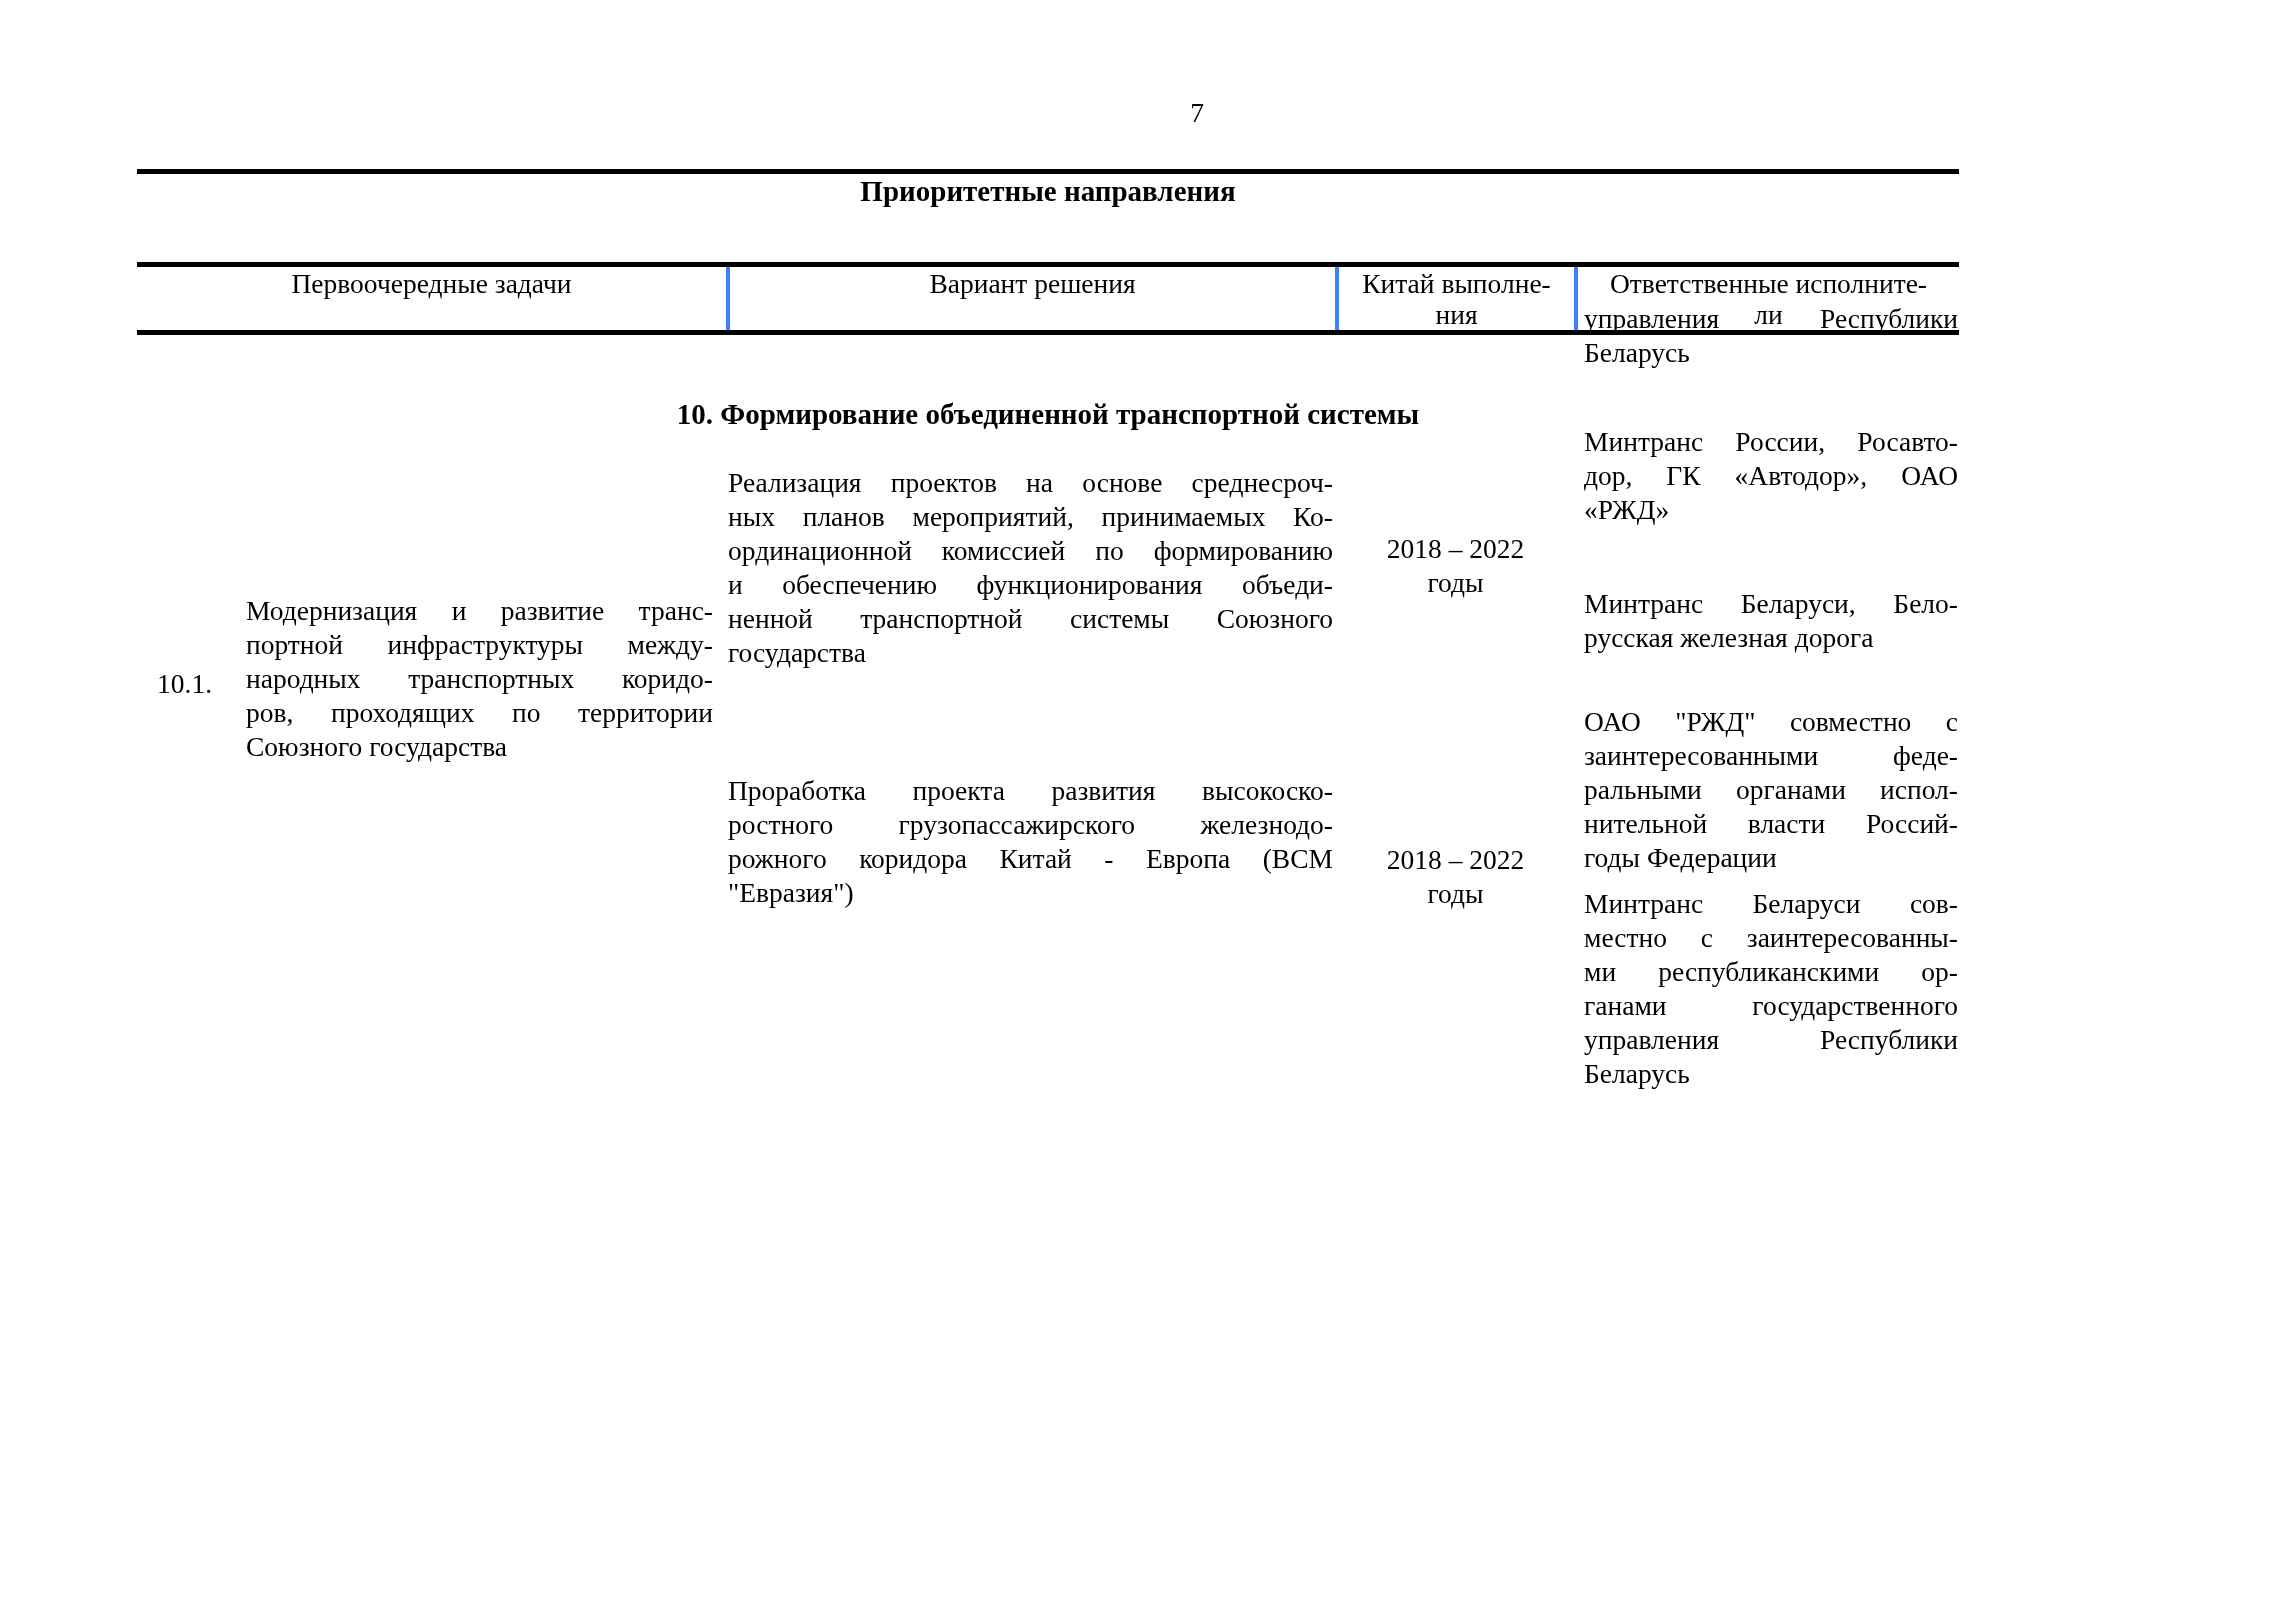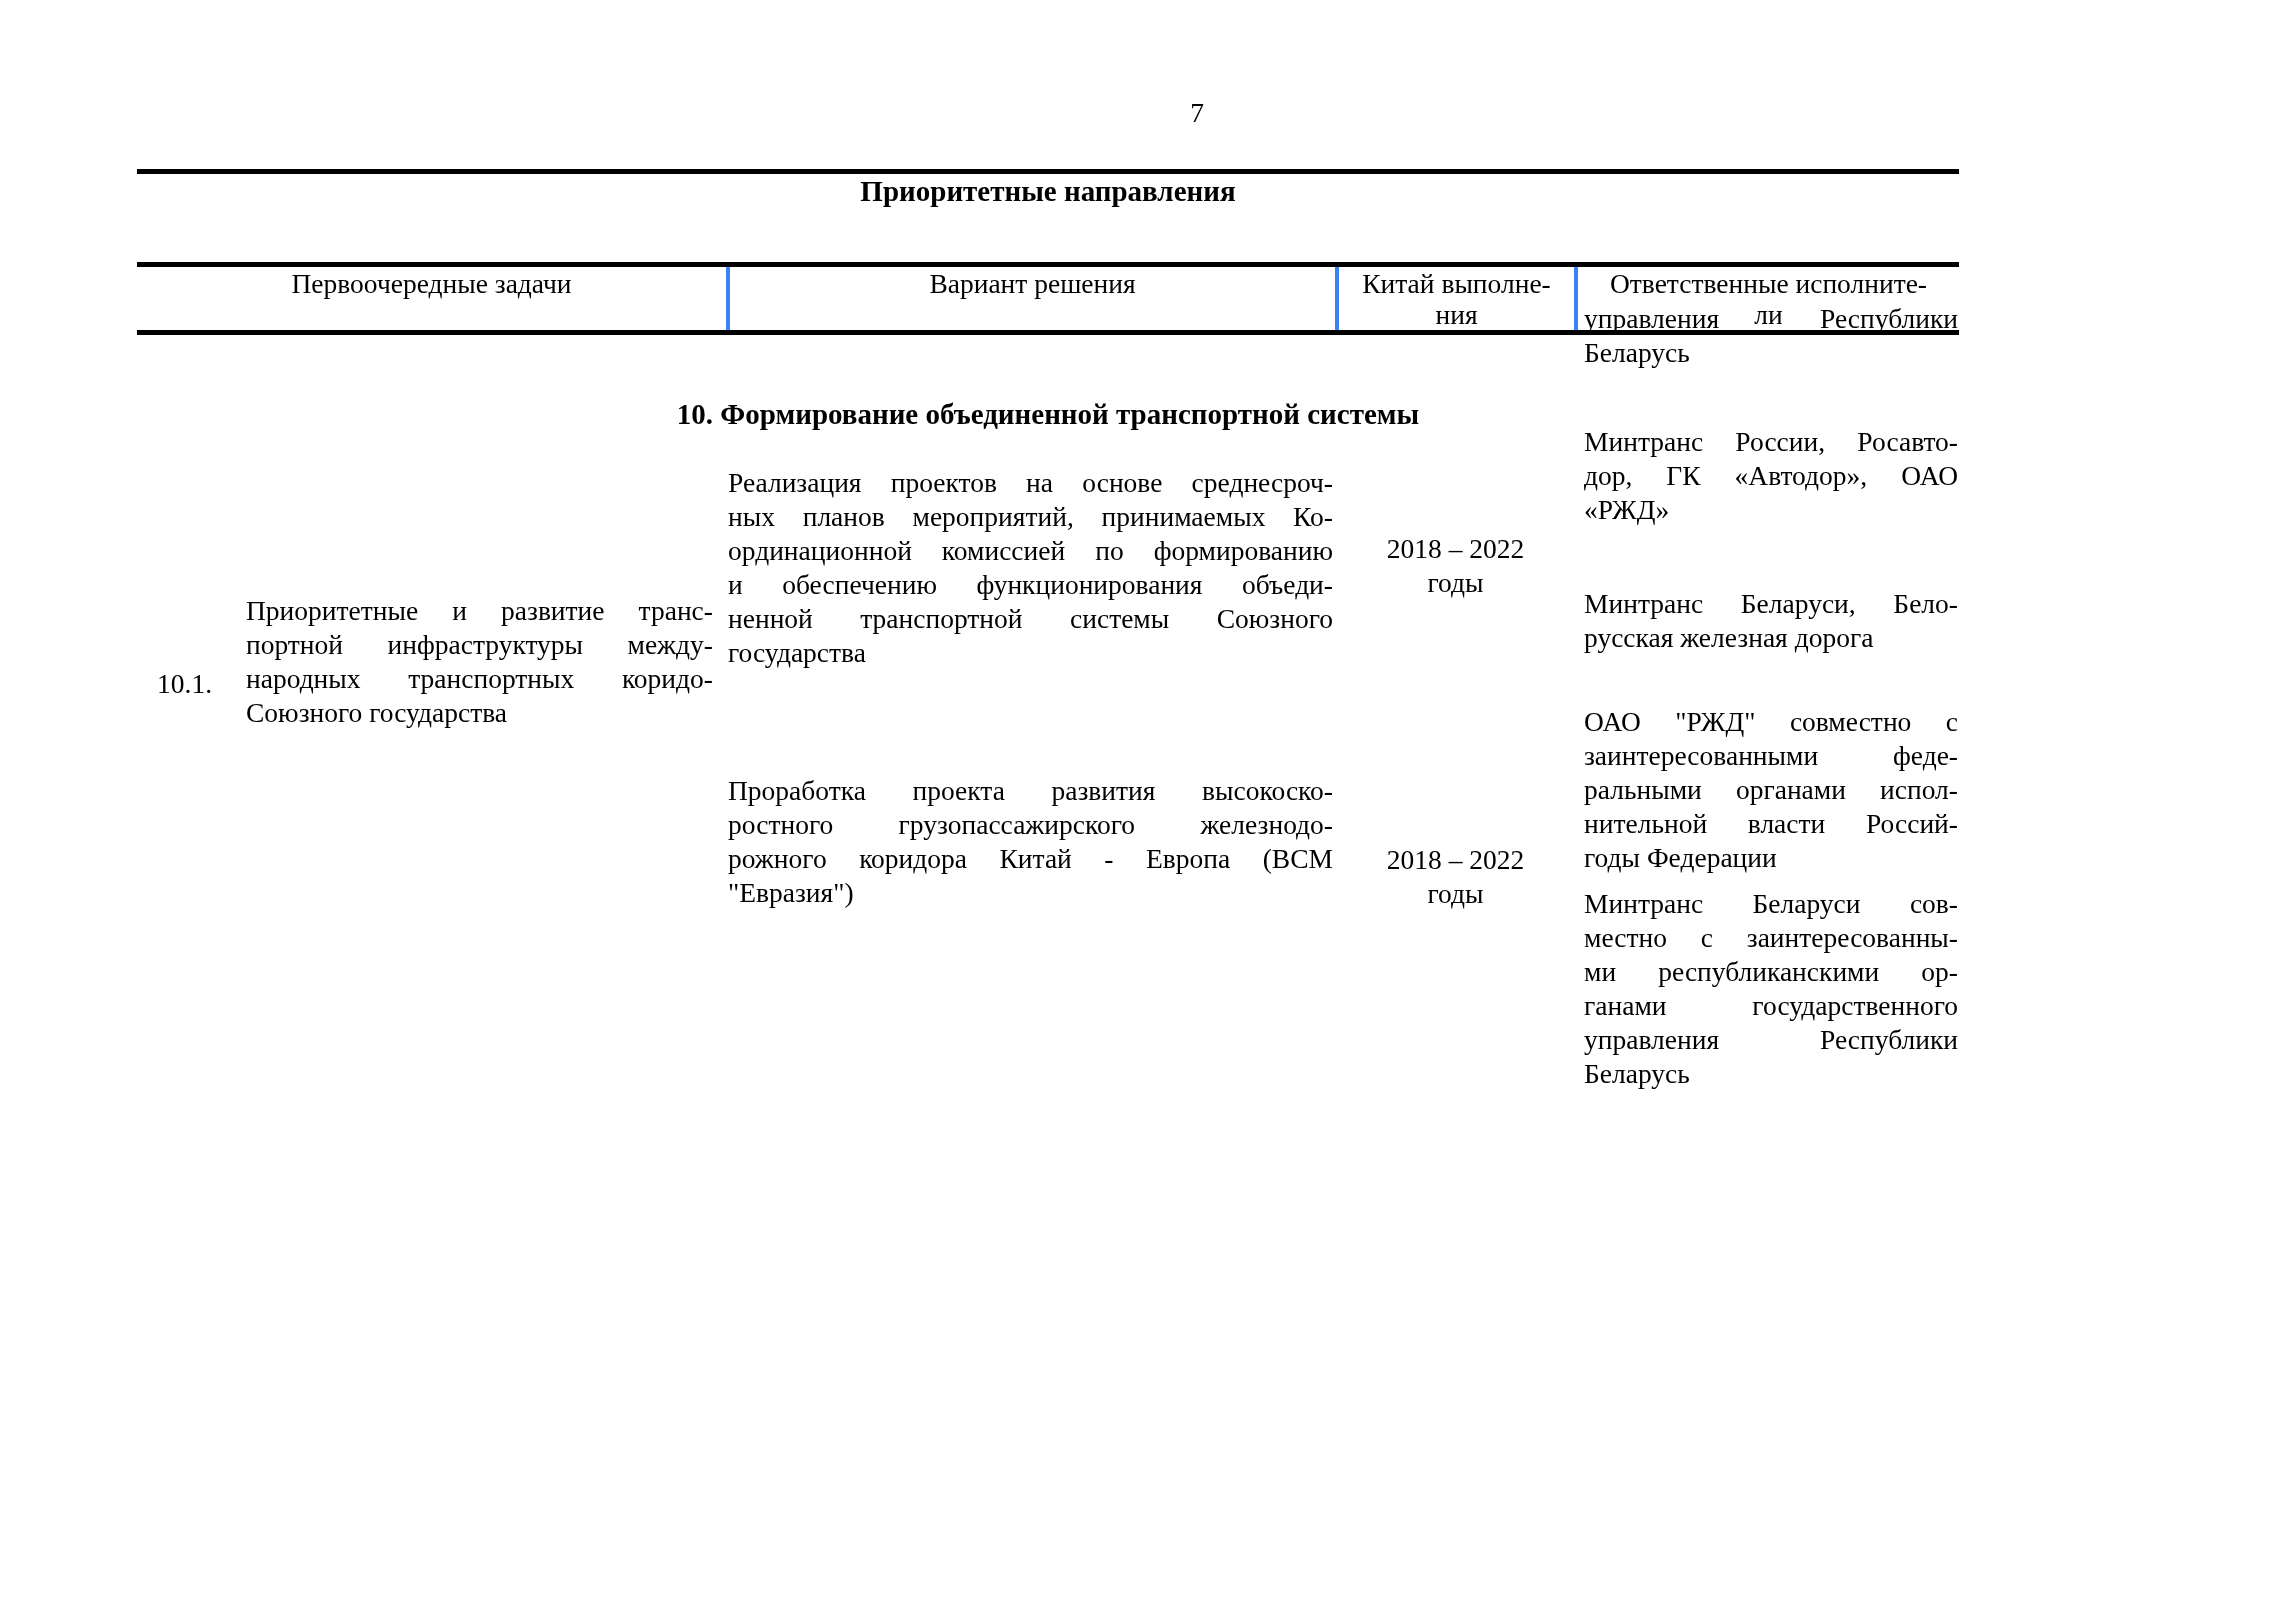--- a/index.html
+++ b/index.html
@@ -117,23 +117,24 @@
   <div class="abs jblock cont-exec">
       <div class="tline">управления Республики</div>
       <div class="tline">Беларусь</div>
     </div>
 
   <div class="section-heading">10. Формирование объединенной транспортной системы</div>
 
   <div class="abs row-number">10.1.</div>
 
   <div class="abs jblock task">
-      <div class="tline">Приоритетные и развитие транс-</div>
+      <div class="tline">Модернизация и развитие транс-</div>
       <div class="tline">портной инфраструктуры между-</div>
       <div class="tline">народных транспортных коридо-</div>
+      <div class="tline">ров, проходящих по территории</div>
       <div class="tline">Союзного государства</div>
     </div>
 
   <div class="abs jblock sol1">
       <div class="tline">Реализация проектов на основе среднесроч-</div>
       <div class="tline">ных планов мероприятий, принимаемых Ко-</div>
       <div class="tline">ординационной комиссией по формированию</div>
       <div class="tline">и обеспечению функционирования объеди-</div>
       <div class="tline">ненной транспортной системы Союзного</div>
       <div class="tline">государства</div>

